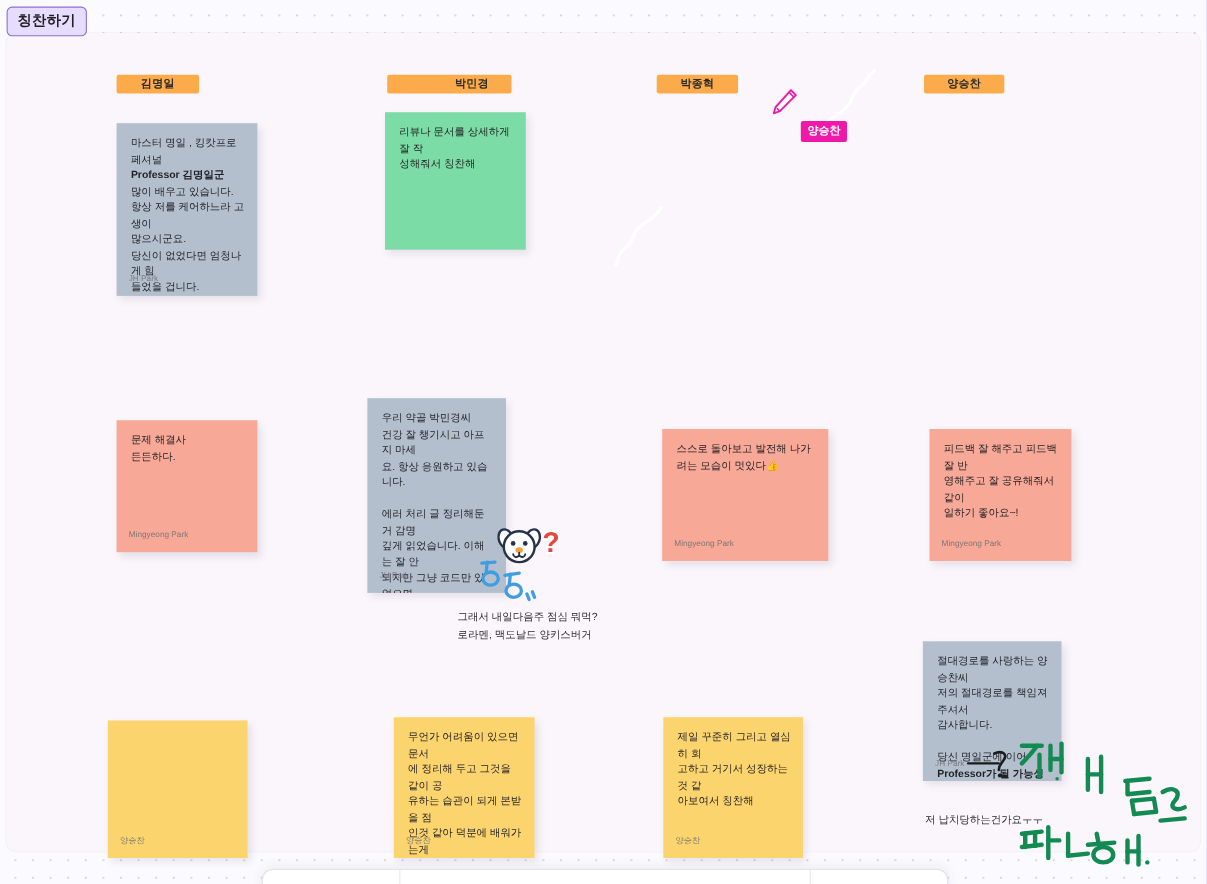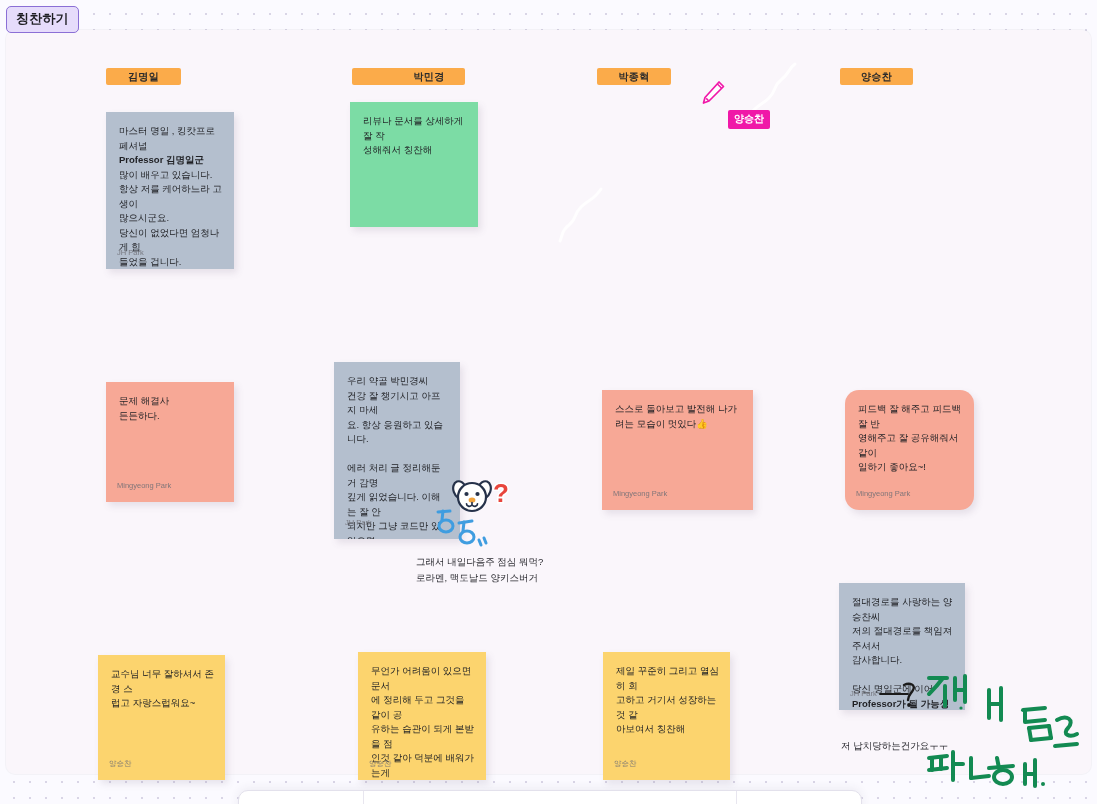--- a/index.html
+++ b/index.html
@@ -214,21 +214,21 @@
 </div>
     <div class="author">JH Park</div>
   </div>
 
   <div class="note salmon" style="left:602px;top:390px;width:151px;height:120px;">
     <div class="body">스스로 돌아보고 발전해 나가
 려는 모습이 멋있다👍</div>
     <div class="author">Mingyeong Park</div>
   </div>
 
-  <div class="note salmon" style="left:845px;top:390px;width:129px;height:120px;border-radius:14px;">
+  <div class="note salmon" style="left:845px;top:390px;width:129px;height:120px;">
     <div class="body">피드백 잘 해주고 피드백 잘 반
 영해주고 잘 공유해줘서 같이
 일하기 좋아요~!</div>
     <div class="author">Mingyeong Park</div>
   </div>
 
   <svg class="sticker" style="left:452px;top:478px;width:40px;height:38px;" viewBox="0 0 40 38">
     <ellipse cx="8" cy="12" rx="6.5" ry="9" fill="#ffffff" stroke="#26324a" stroke-width="2.2" transform="rotate(-20 8 12)"></ellipse>
     <ellipse cx="32" cy="12" rx="6.5" ry="9" fill="#ffffff" stroke="#26324a" stroke-width="2.2" transform="rotate(20 32 12)"></ellipse>
     <circle cx="20" cy="19" r="14" fill="#ffffff" stroke="#26324a" stroke-width="2.2"></circle>
@@ -270,22 +270,20 @@
     <div class="author">JH Park</div>
   </div>
 
   <svg class="doodle" style="left:878px;top:682px;width:44px;height:28px;" viewBox="0 0 44 28">
     <path d="M2 12 L30 12" stroke="#1b1b1b" stroke-width="2" stroke-linecap="round"></path>
     <path d="M26 3 C32 0, 38 3, 35 8 C33 12, 30 13, 30 18" stroke="#1b1b1b" stroke-width="2.4" fill="none" stroke-linecap="round"></path>
     <circle cx="31" cy="23" r="1.9" fill="#1b1b1b"></circle>
   </svg>
 
   <div class="note yellow" style="left:98px;top:655px;width:127px;height:125px;">
-    <div class="body">교수님 너무 잘하셔서 존경 스
-럽고 자랑스럽워요~</div>
     <div class="author">양승찬</div>
   </div>
 
   <div class="note yellow" style="left:358px;top:652px;width:128px;height:128px;">
     <div class="body">무언가 어려움이 있으면 문서
 에 정리해 두고 그것을 같이 공
 유하는 습관이 되게 본받을 점
 인것 같아 덕분에 배워가는게
 너무 많았어서 칭찬해~</div>
     <div class="author">양승찬</div>

